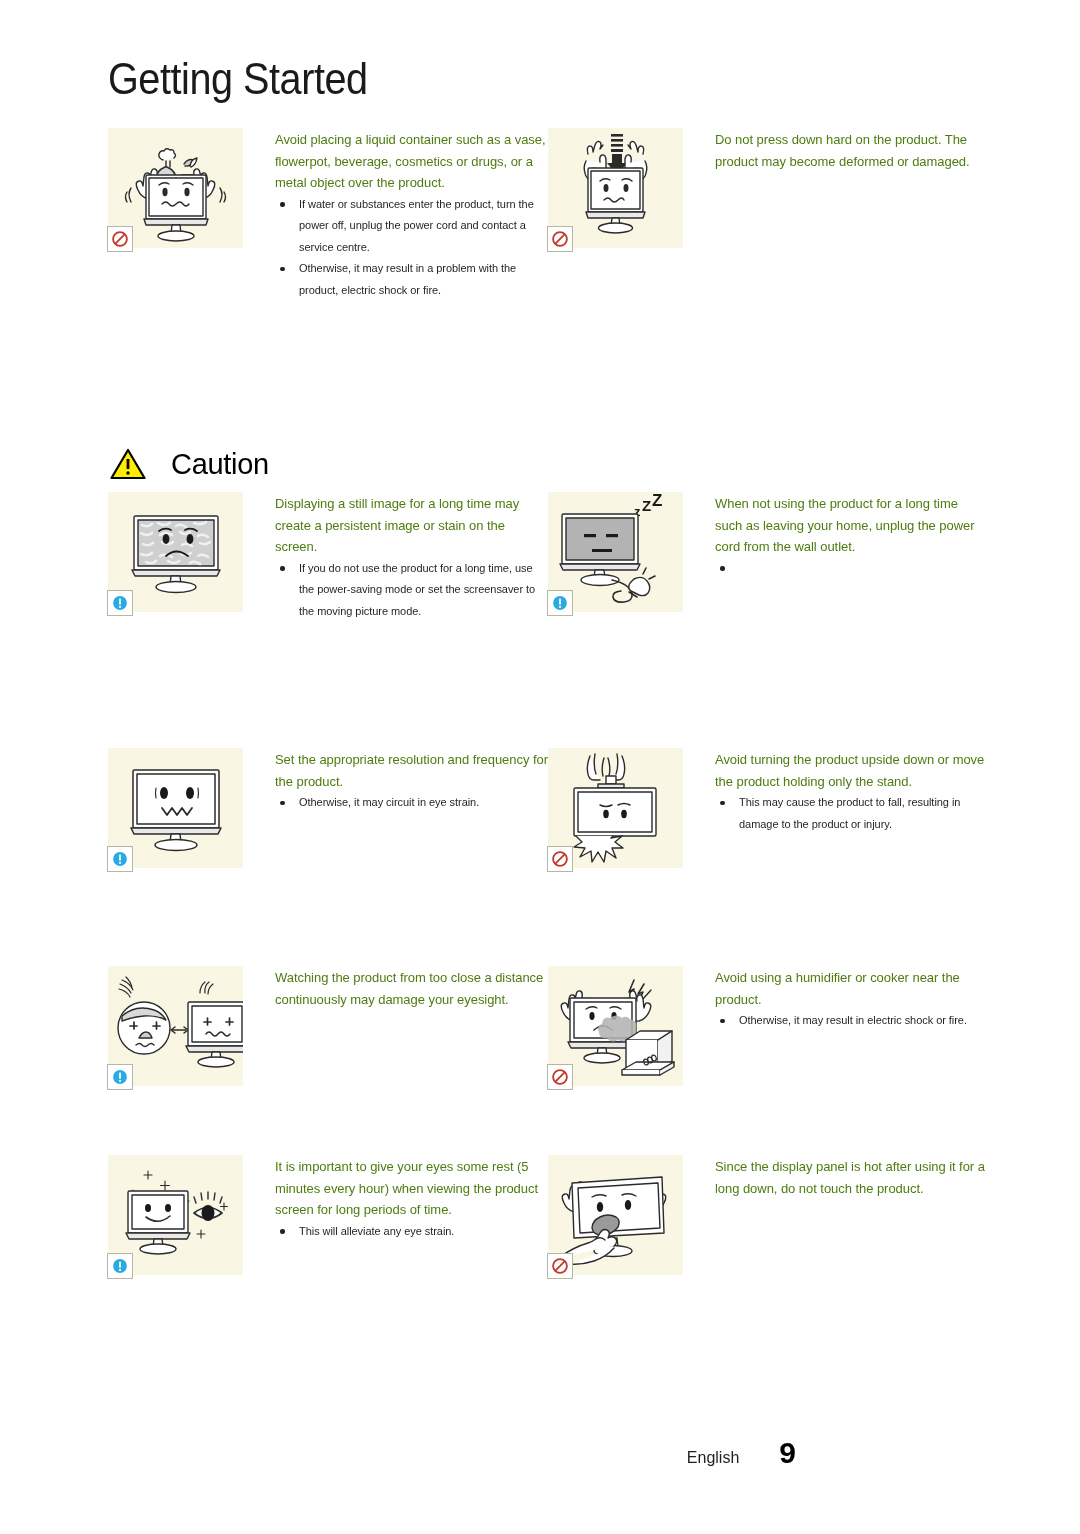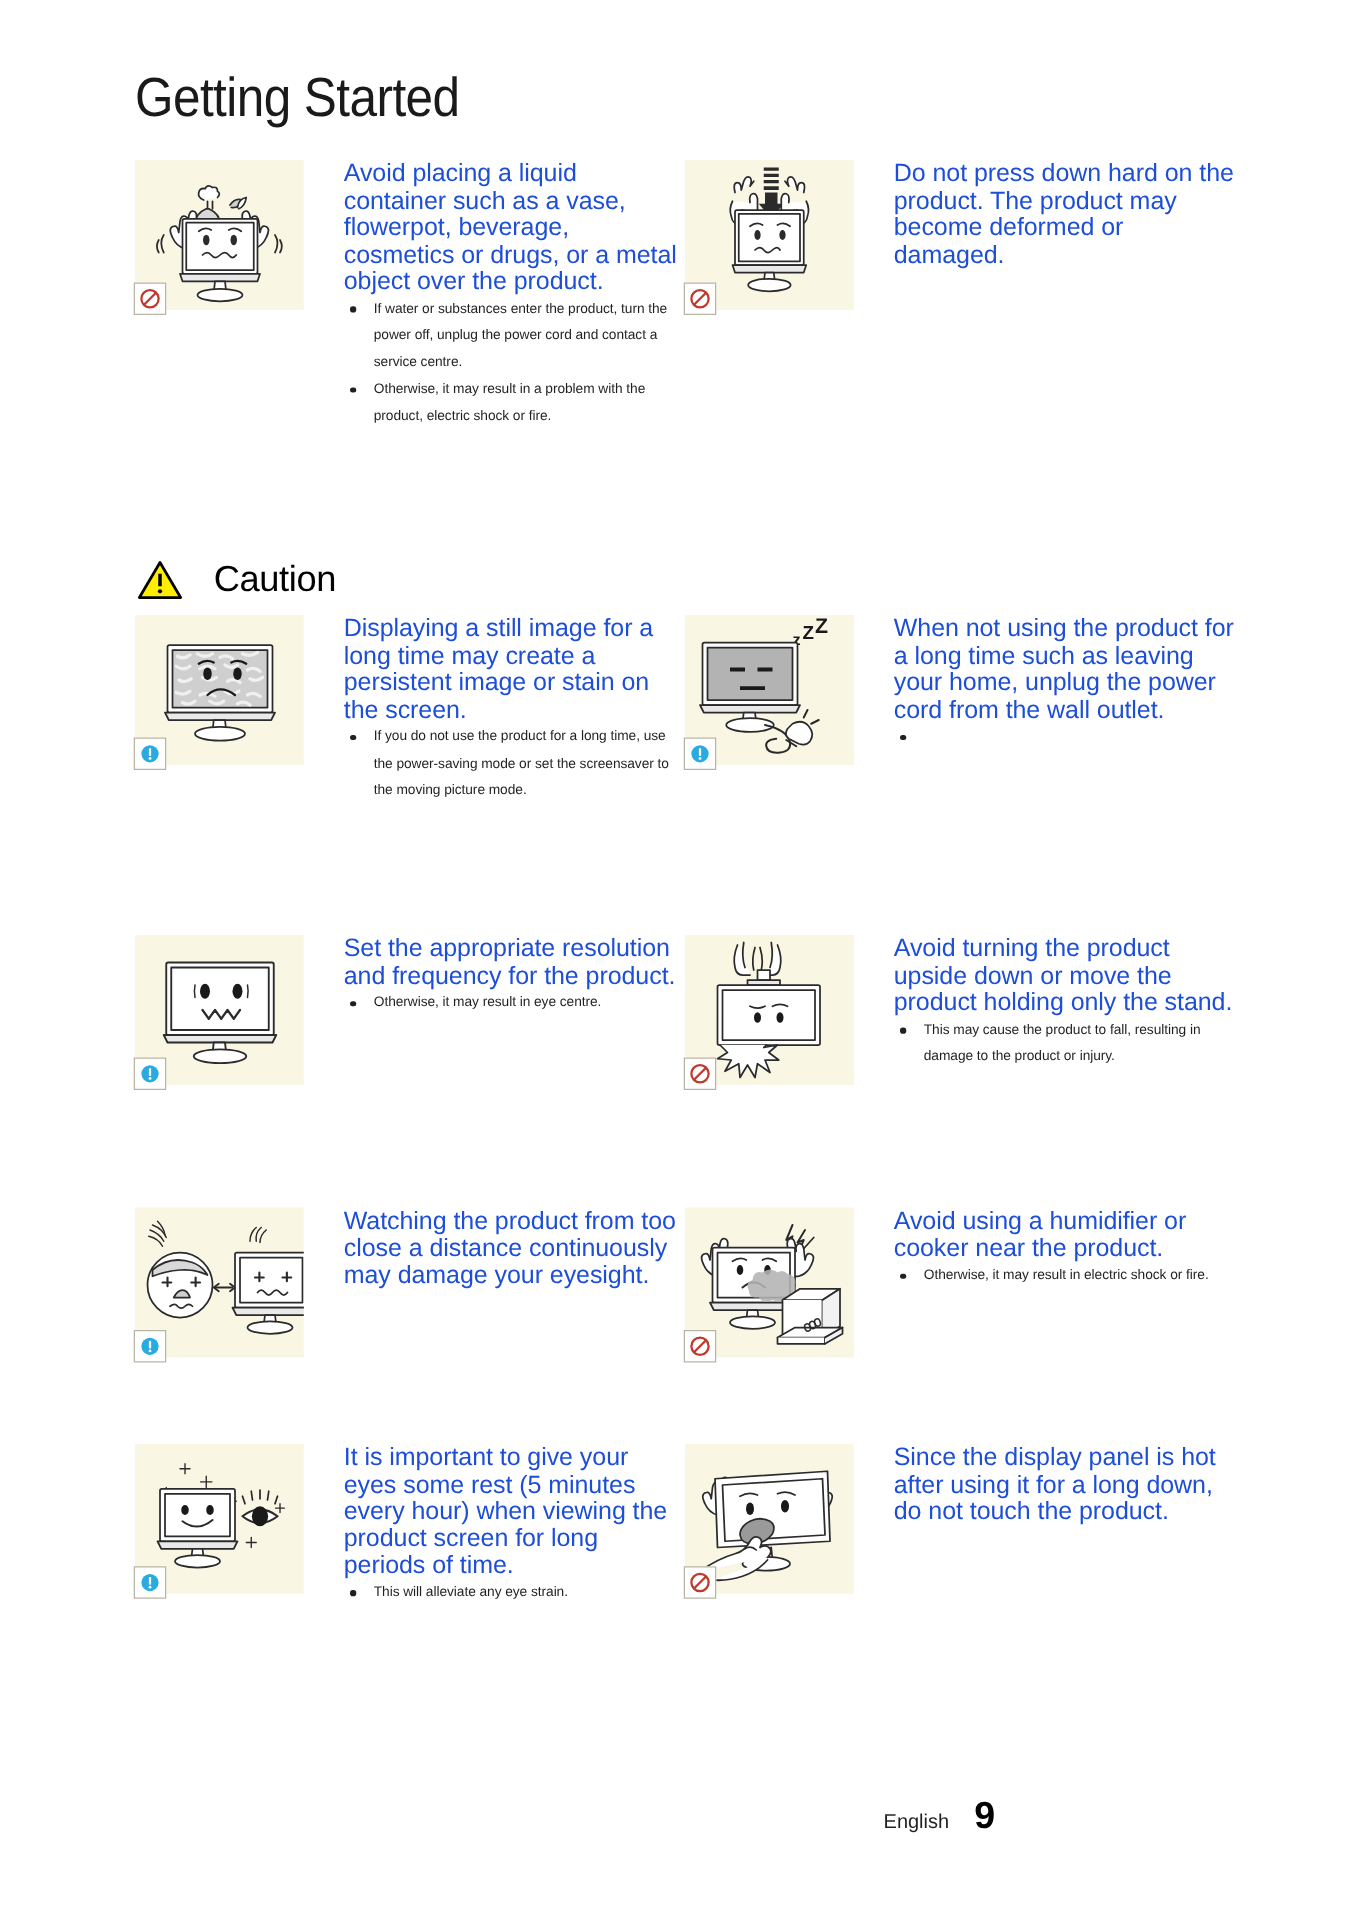--- a/index.html
+++ b/index.html
@@ -87,23 +87,23 @@
     background: #ffffff;
     border: 1px solid #b9b5a4;
     display: flex;
     align-items: center;
     justify-content: center;
   }
   .badge svg { width: 18px; height: 18px; display:block; }
 
   
   .lead {
-    font-size: 20px;
+    font-size: 13px;
     line-height: 21.5px;
-    color: #1d4ed8;
+    color: #4d7c0f;
     margin: 0;
     letter-spacing: -0.05px;
   }
   ul.sub {
     list-style: none;
     margin: 0;
     padding: 0;
   }
   ul.sub li {
     position: relative;
@@ -142,21 +142,21 @@
     line-height: 1;
   }
 
   
   .footer {
     position: absolute;
     right: 92px;
     bottom: 64px;
     display: flex;
     align-items: baseline;
-    gap: 20px;
+    gap: 40px;
   }
   .footer .lang {
     font-size: 16px;
     color: #231f20;
   }
   .footer .pageno {
     font-size: 30px;
     font-weight: bold;
     color: #000;
   }
@@ -397,21 +397,21 @@
                 <circle cx="12" cy="12" r="9.2" fill="#29abe2"></circle>
                 <rect x="10.8" y="6.2" width="2.4" height="8" fill="#fff"></rect>
                 <circle cx="12" cy="17" r="1.5" fill="#fff"></circle>
               </svg>
             </div>
           </div>
         </div>
         <div class="body">
           <p class="lead">Set the appropriate resolution and frequency for the product.</p>
           <ul class="sub">
-            <li><span class="dot"></span><span>Otherwise, it may result in eye centre.</span></li>
+            <li><span class="dot"></span><span>Otherwise, it may circuit in eye strain.</span></li>
           </ul>
         </div>
       </div>
 
       <div class="cell">
         <div class="figure-wrap">
           <div class="figure">
             <svg viewBox="0 0 135 120" xmlns="http://www.w3.org/2000/svg">
               <g fill="none" stroke="#2b2b2b" stroke-width="1.4" stroke-linecap="round" stroke-linejoin="round">
 

